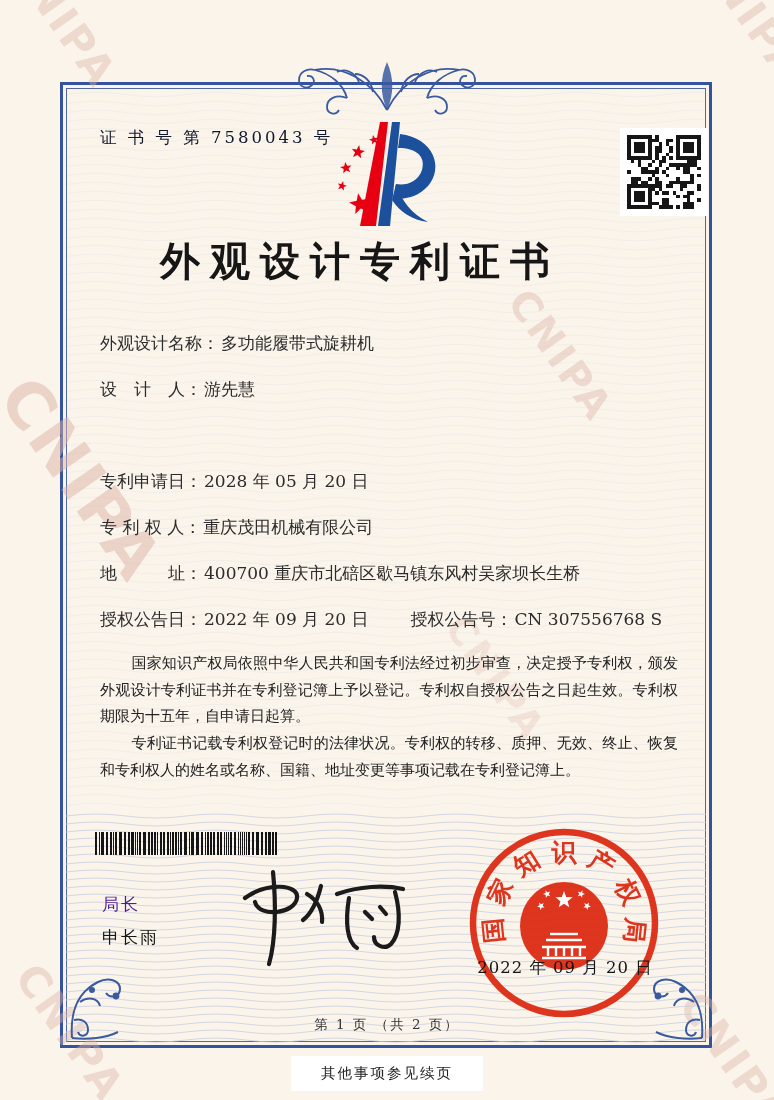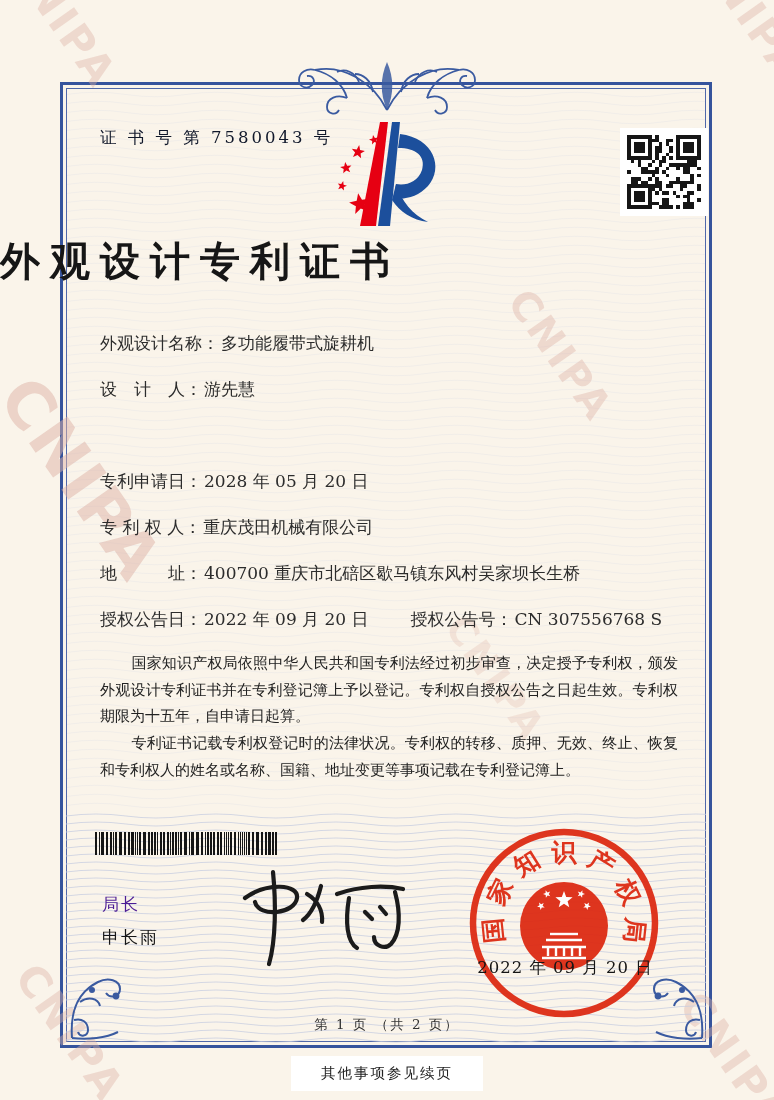--- a/index.html
+++ b/index.html
@@ -38,21 +38,21 @@
   .cert-no{position:absolute;left:100px;top:127px;font-size:16.5px;letter-spacing:3px;
            color:#0f172a;z-index:2;}
   .qr-box{position:absolute;left:620px;top:128px;width:88px;height:88px;background:#fff;
           z-index:2;display:flex;align-items:center;justify-content:center;}
   .qr-grid{display:grid;grid-template-columns:repeat(21,1fr);grid-template-rows:repeat(21,1fr);
            width:74px;height:74px;}
   .qr-grid i{display:block;}
   .qr-grid i.qd{background:#161616;}
   .logo{position:absolute;left:312px;top:118px;width:150px;height:115px;z-index:2;}
 
-  .title{position:absolute;left:0;top:234px;width:720px;text-align:left;font-size:40px;
+  .title{position:absolute;left:0;top:234px;width:720px;text-align:center;font-size:40px;
          font-weight:700;letter-spacing:10px;color:#161616;z-index:2;}
 
   
   .field-row{position:absolute;left:100px;width:580px;font-size:17px;color:#2c2c2c;
              white-space:nowrap;z-index:2;}
   .fr0{top:332px;}.fr1{top:378px;}.fr2{top:424px;}.fr3{top:470px;}
   .fr4{top:516px;}.fr5{top:562px;}.fr6{top:608px;}
   .field-row .val{margin-left:2px;}
   .grant-group{margin-left:42px;}
 

